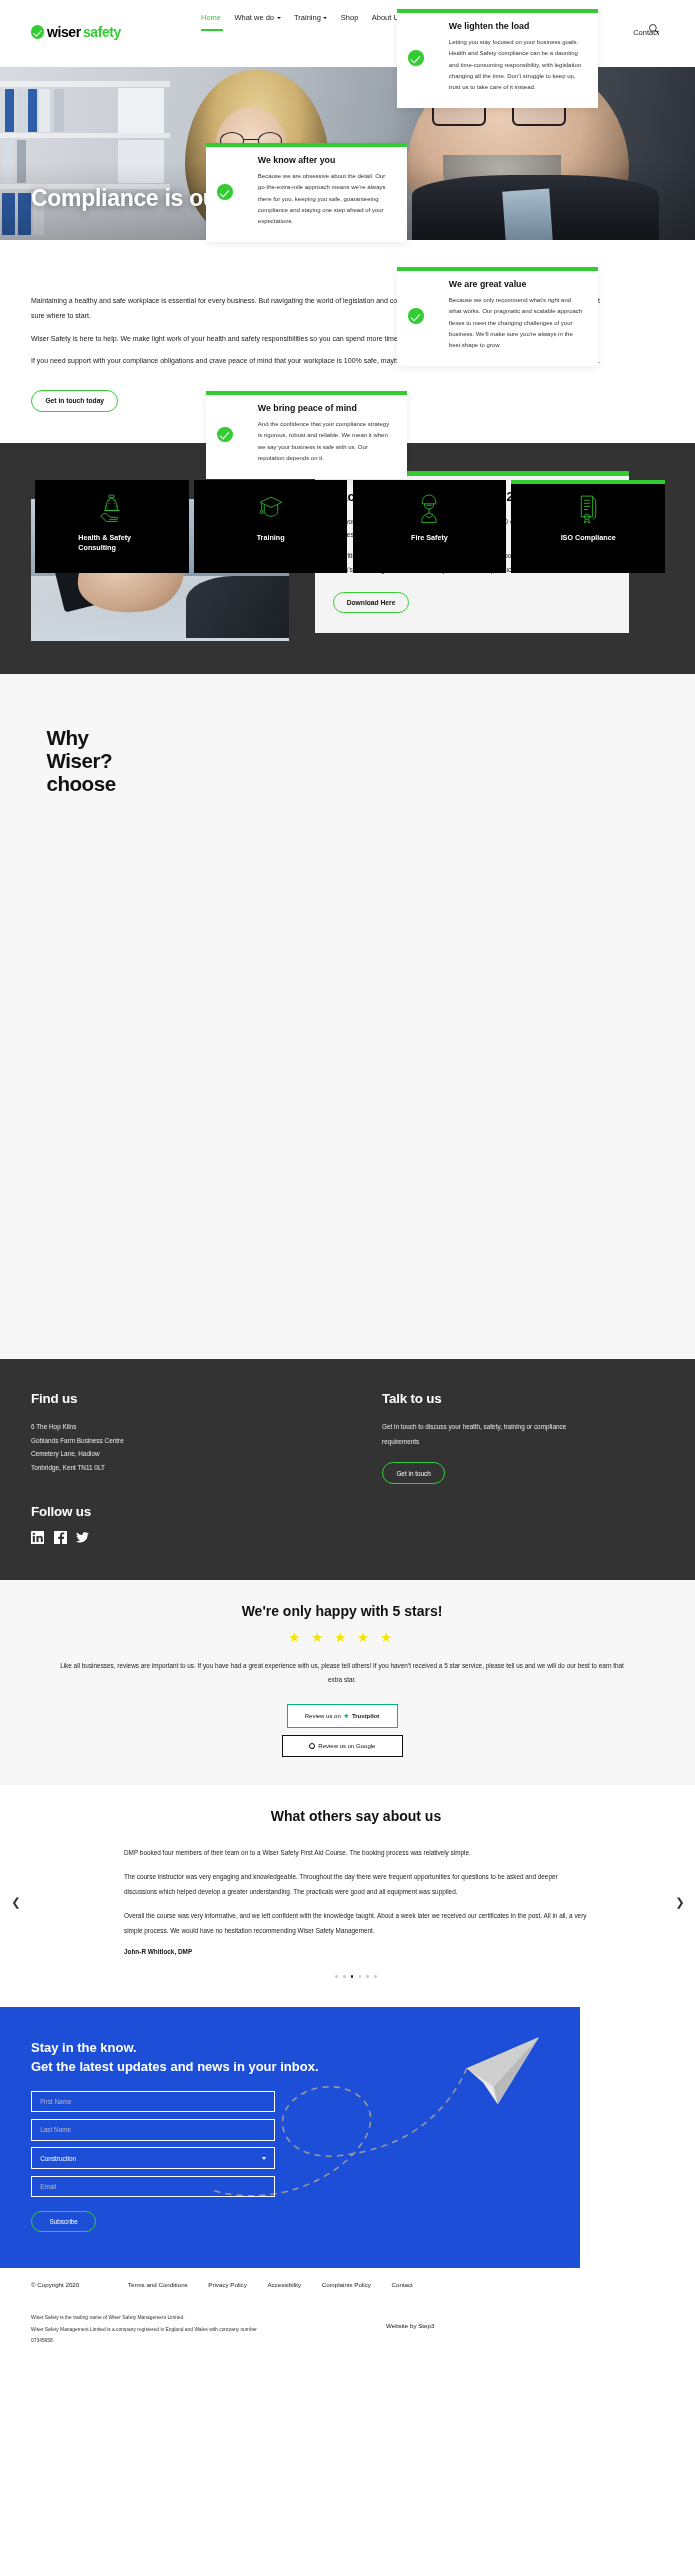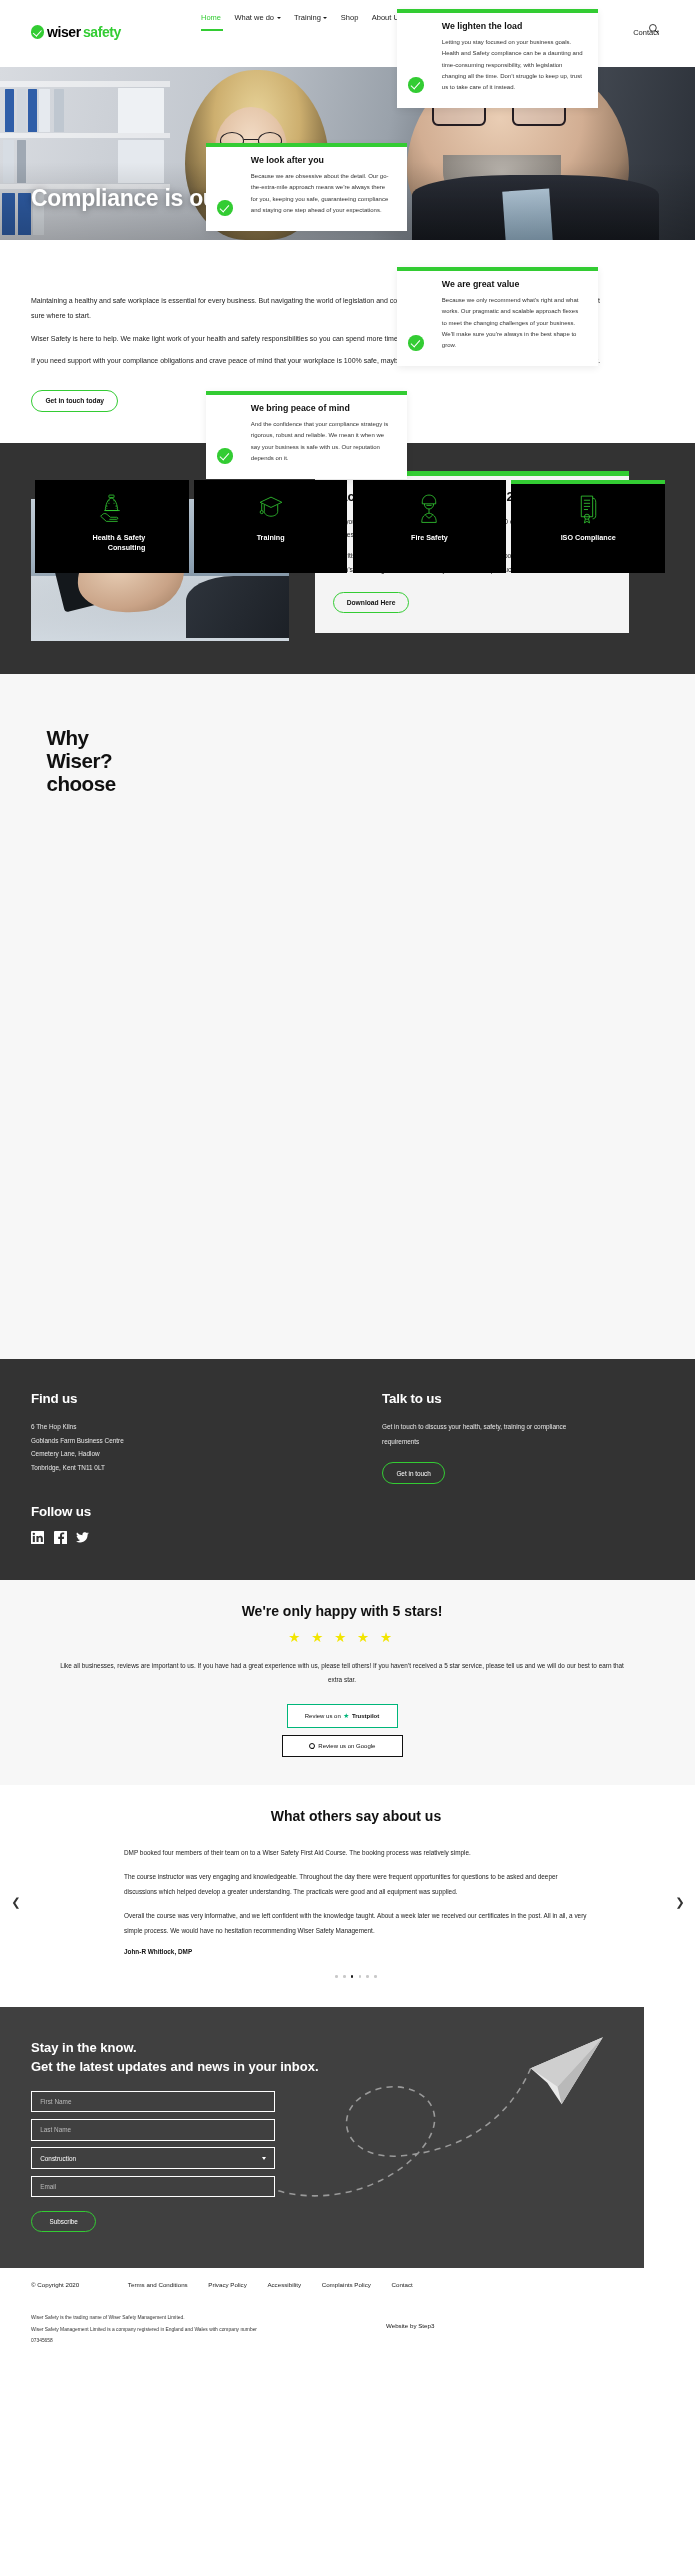--- a/index.html
+++ b/index.html
@@ -256,21 +256,21 @@
   }
   .svc-icon {
     width: 28px; height: 32px;
     margin-bottom: 7.2px;
   }
   .svc-icon svg { display: block; width: 100%; height: 100%; }
   .svc-label {
     color: #ffffff;
     font-size: 7.2px;
     font-weight: 700;
-    text-align: right;
+    text-align: left;
     line-height: 1.45;
     max-width: 67px;
   }
 
   
   .intro {
     background: #ffffff;
     padding: 28px 31px 31px 31px;
     width: 696px;
   }
@@ -402,22 +402,22 @@
     letter-spacing: -0.5px;
     color: #111111;
   }
   .why-card {
     position: absolute;
     width: 201px;
     background: #ffffff;
     box-shadow: 0 1.5px 7.2px rgba(0,0,0,0.08);
     padding: 12.4px 13.4px 15.5px 11.3px;
     display: flex;
-    gap: 18px;
-    align-items: flex-end;
+    gap: 25px;
+    align-items: center;
   }
   .why-card::before {
     content: "";
     position: absolute;
     left: 0; top: 0; right: 0;
     height: 4.1px;
     background: #33cc33;
   }
   .why-check {
     flex: 0 0 auto;
@@ -634,22 +634,22 @@
   .dot {
     width: 2.6px; height: 2.6px;
     border-radius: 50%;
     background: #c9c9c9;
     cursor: pointer;
   }
   .dot.on { background: #1a1a1a; }
 
   
   .newsletter {
-    width: 644px;
-    background: #404040;
+    width: 580px;
+    background: #1d4ed8;
     padding: 32px 31px 36px 31px;
     position: relative;
     overflow: hidden;
   }
   .nl-h {
     color: #ffffff;
     font-size: 13px;
     font-weight: 800;
     line-height: 1.45;
     margin-bottom: 14.4px;
@@ -930,21 +930,21 @@
       <span class="why-check"></span>
       <div class="why-body">
         <div class="why-title">We lighten the load</div>
         <div class="why-text">Letting you stay focused on your business goals. Health and Safety compliance can be a daunting and time-consuming responsibility, with legislation changing all the time. Don’t struggle to keep up, trust us to take care of it instead.</div>
       </div>
     </div>
 
     <div class="why-card" style="left:206px; top:-531px;">
       <span class="why-check"></span>
       <div class="why-body">
-        <div class="why-title">We look after you</div>
+        <div class="why-title">We know after you</div>
         <div class="why-text">Because we are obsessive about the detail. Our go-the-extra-mile approach means we’re always there for you, keeping you safe, guaranteeing compliance and staying one step ahead of your expectations.</div>
       </div>
     </div>
 
     <div class="why-card" style="left:397px; top:-407px;">
       <span class="why-check"></span>
       <div class="why-body">
         <div class="why-title">We are great value</div>
         <div class="why-text">Because we only recommend what’s right and what works. Our pragmatic and scalable approach flexes to meet the changing challenges of your business. We’ll make sure you’re always in the best shape to grow.</div>
       </div>

